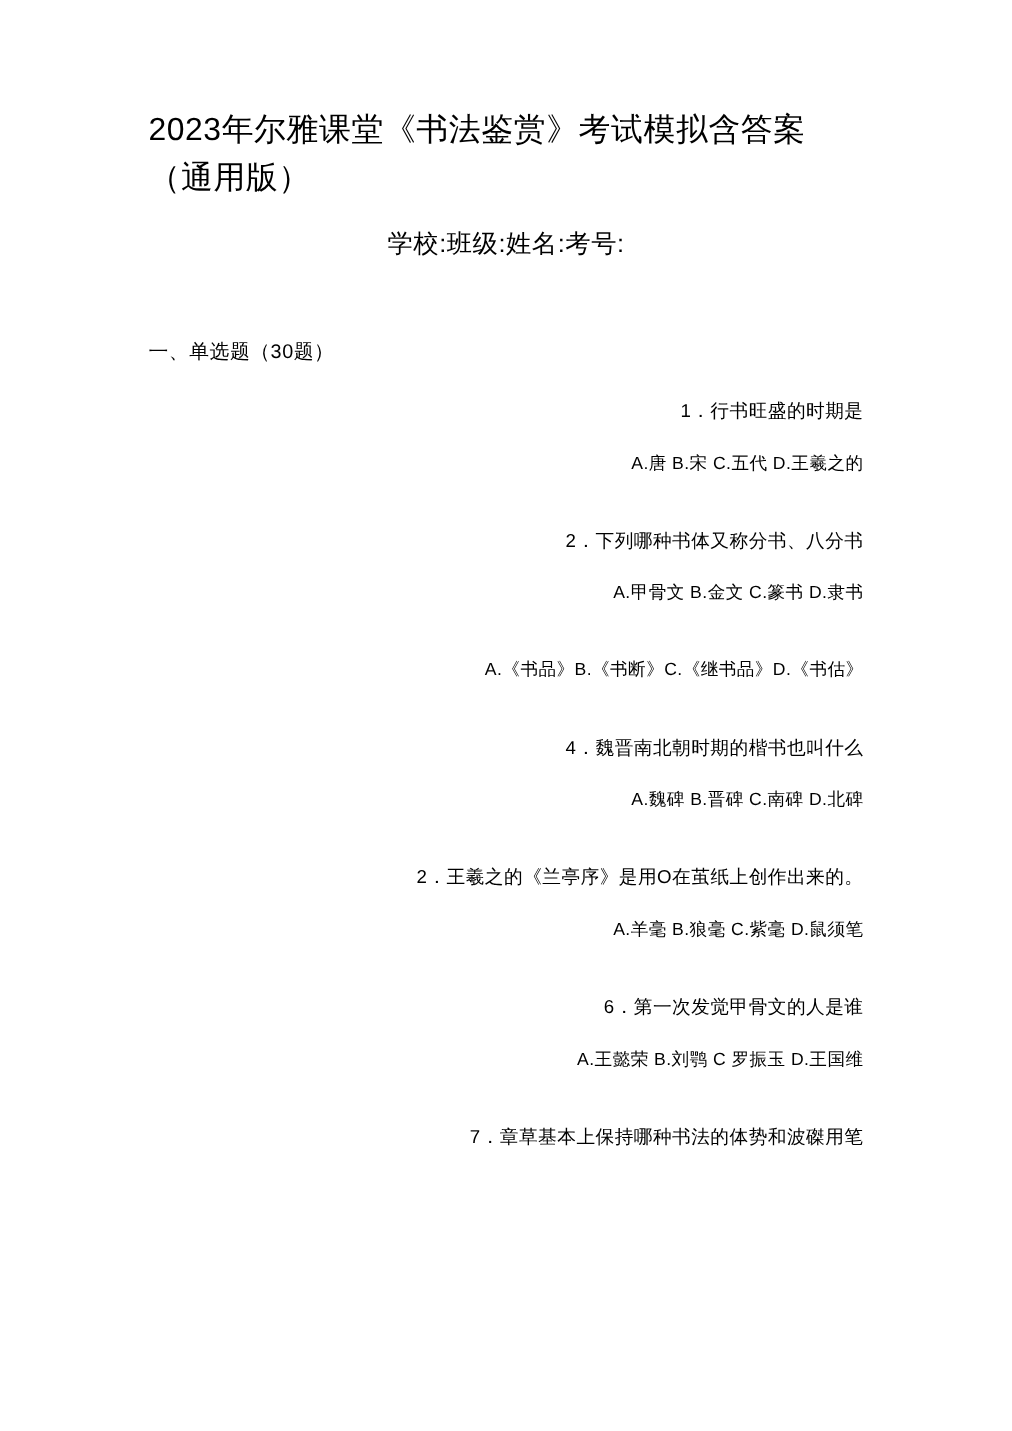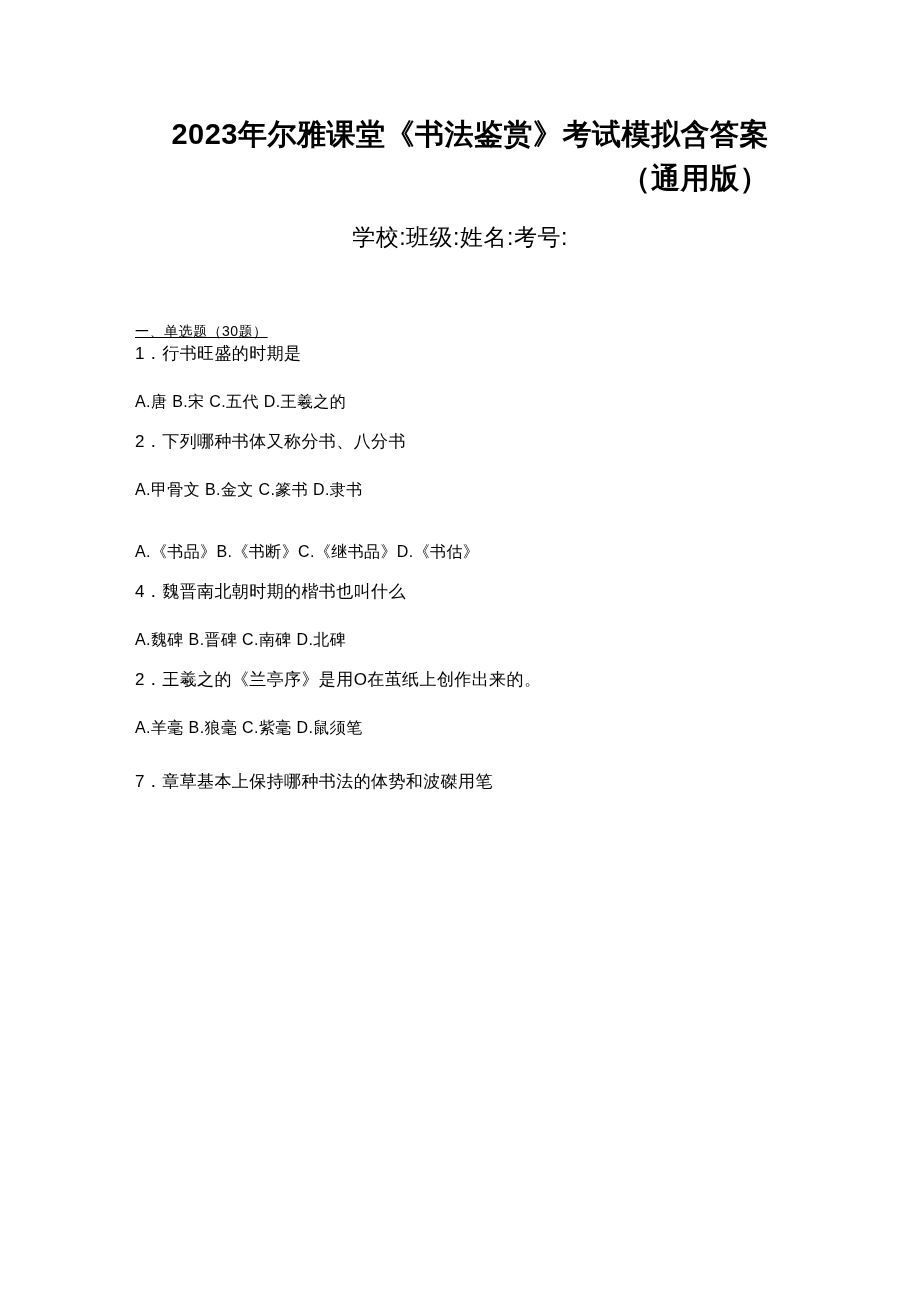--- a/index.html
+++ b/index.html
@@ -18,38 +18,39 @@
   .page {
     position: relative;
     width: 920px;
     height: 1301px;
     box-sizing: border-box;
     padding: 96px 135px 0 135px;
   }
   .doc-title {
     font-size: 29px;
     line-height: 44px;
-    text-align: right;
-    font-weight: bold;
-    margin: 16px;
+    text-align: left;
+    font-weight: normal;
+    margin: 0;
     letter-spacing: 0.5px;
   }
   .doc-subtitle {
     font-size: 23px;
     text-align: center;
     margin: 22px 0 0 0;
     letter-spacing: 0.5px;
   }
   .section-title {
-    font-size: 14px;
+    font-size: 18px;
     margin: 70px 0 0 0;
     letter-spacing: 0.5px;
-    text-decoration: underline;
   }
   .question-block {
+    margin-top: 30px;
+    text-align: right;
   }
   .q-stem {
     font-size: 17px;
     line-height: 26px;
     margin: 0;
     letter-spacing: 0.4px;
   }
   .q-options {
     font-size: 16px;
     line-height: 26px;
@@ -98,20 +99,24 @@
 
   <div class="q-gap"></div>
 
   <div class="question-block">
     <p class="q-stem">2．王羲之的《兰亭序》是用O在茧纸上创作出来的。</p>
     <p class="q-options">A.羊毫 B.狼毫 C.紫毫 D.鼠须笔</p>
   </div>
 
   <div class="q-gap"></div>
 
+  <div class="question-block">
+    <p class="q-stem">6．第一次发觉甲骨文的人是谁</p>
+    <p class="q-options">A.王懿荣 B.刘鹗 C 罗振玉 D.王国维</p>
+  </div>
 
   <div class="q-gap"></div>
 
   <div class="question-block">
     <p class="q-stem">7．章草基本上保持哪种书法的体势和波磔用笔</p>
   </div>
 
 </div>
 
 </body></html>

